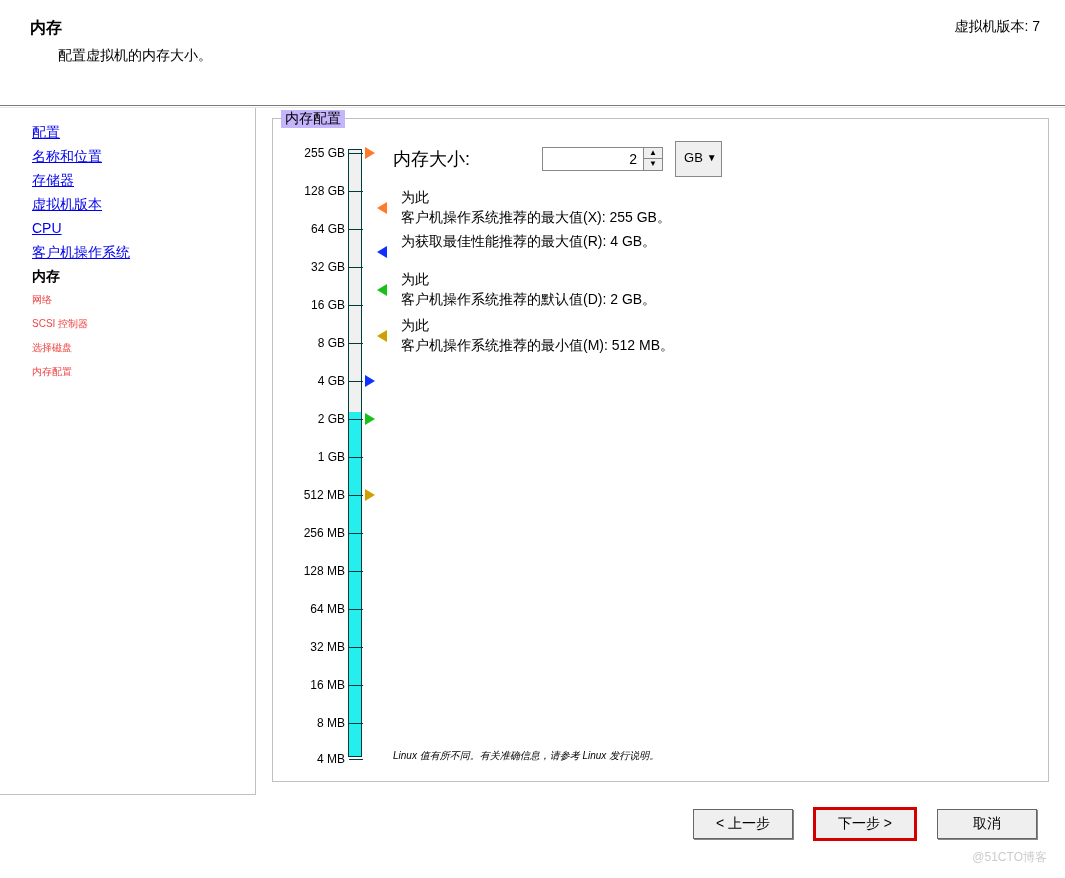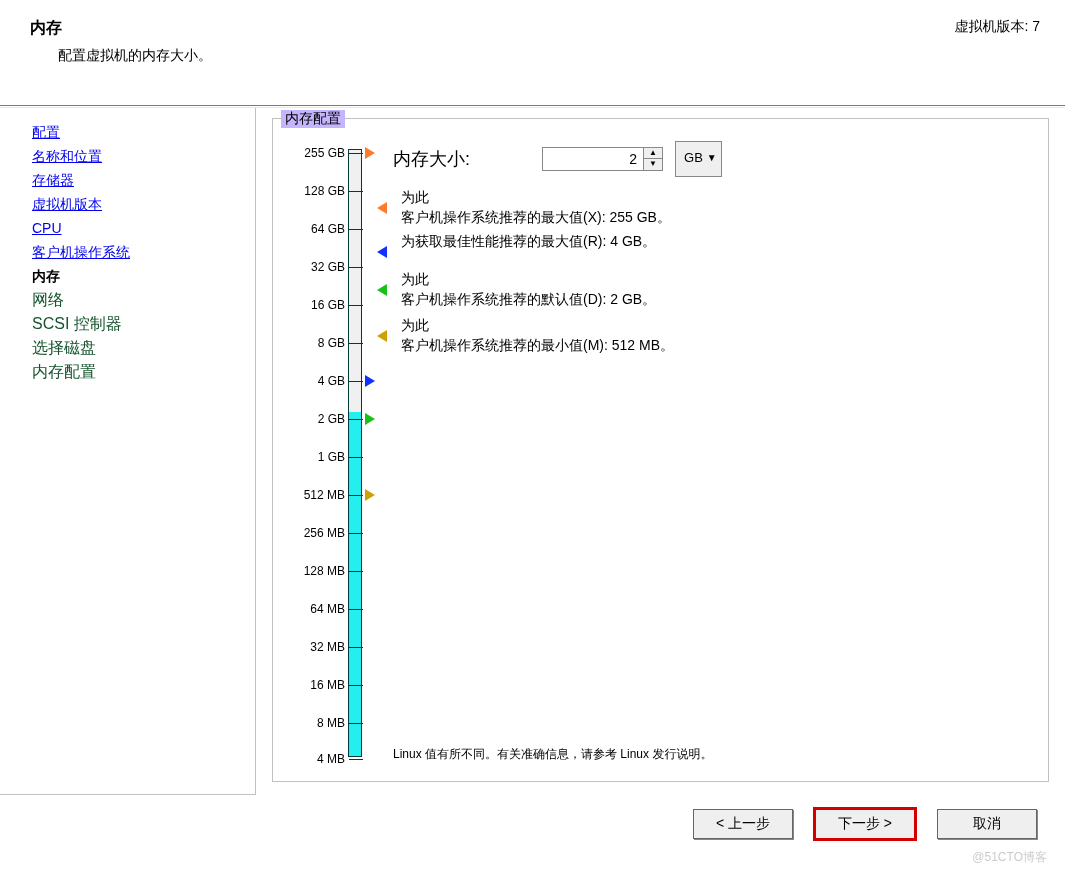--- a/index.html
+++ b/index.html
@@ -8,21 +8,21 @@
 .header { padding: 18px 15px 8px 30px; }
 .header-row { display: flex; justify-content: space-between; align-items: flex-start; }
 .header-title { font-size: 16px; font-weight: bold; }
 .header-version { font-size: 14px; padding-right: 10px; }
 .header-sub { font-size: 14px; padding-left: 28px; margin-top: 8px; }
 .divider { border-top: 1px solid #7a7a7a; border-bottom: 1px solid #fff; margin-top: 32px; }
 .main { display: flex; height: 688px; border-top: 1px solid #e8e8e8; }
 .sidebar { width: 256px; border-right: 1px solid #c0c0c0; border-bottom: 1px solid #c0c0c0; padding: 12px 10px 12px 32px; }
 .sidebar-link { display: block; color: #0000ee; text-decoration: underline; font-size: 14px; line-height: 24px; cursor: pointer; }
 .sidebar-current { font-weight: bold; color: #000; font-size: 14px; line-height: 24px; }
-.sidebar-disabled { color: #14532d; font-size: 16px; line-height: 24px; }
+.sidebar-disabled { color: #ef4444; font-size: 10px; line-height: 24px; }
 .content { flex: 1; position: relative; padding: 0 10px 0 10px; }
 .fieldset { position: relative; margin: 10px 6px 0 6px; border: 1px solid #c0c0c0; height: 664px; }
 .legend { position: absolute; top: -9px; left: 8px; background: #c4b5fd; padding: 0 4px; font-size: 14px; }
 .memrow { position: absolute; top: 22px; left: 120px; display: flex; align-items: center; gap: 12px; }
 .memrow-label { font-size: 18px; margin-right: 60px; text-align: right; }
 .spinner { display: flex; align-items: stretch; height: 24px; border: 1px solid #888; background: #fff; }
 .spinner input { border: none; width: 100px; text-align: right; padding: 0 6px; font-size: 14px; outline: none; }
 .spinbtns { display: flex; flex-direction: column; border-left: 1px solid #888; }
 .spinbtns div { width: 18px; height: 11px; background: #efefef; border-bottom: 1px solid #888; font-size: 8px; text-align: center; line-height: 10px; cursor: pointer; }
 .spinbtns div:last-child { border-bottom: none; }
@@ -32,21 +32,21 @@
 .slider-track { position: absolute; left: 61px; top: 10px; width: 14px; height: 608px; border: 1px solid #003a3a; background: #f0f0f0; }
 .slider-fill { position: absolute; left: 0; top: 225px; bottom: 0; width: 100%; background: #25eeee; }
 .tick { position: absolute; left: 0; height: 16px; display: flex; align-items: center; justify-content: flex-end; width: 58px; font-size: 12px; }
 .tick-line { position: absolute; right: -18px; width: 14px; height: 1px; background: #003a3a; }
 .marker { position: absolute; width: 0; height: 0; }
 .marker-left  { border-top: 6px solid transparent; border-bottom: 6px solid transparent; border-right: 10px solid; }
 .marker-right { border-top: 6px solid transparent; border-bottom: 6px solid transparent; border-left: 10px solid; }
 .info { position: absolute; left: 128px; font-size: 14px; line-height: 20px; }
 .info .tri { position: absolute; left: -24px; top: 15px; }
 .info1 { top: 68px; } .info2 { top: 112px; } .info3 { top: 150px; } .info4 { top: 196px; }
-.footnote { position: absolute; left: 120px; bottom: 18px; font-size: 12px; }
+.footnote { position: absolute; left: 120px; bottom: 18px; font-size: 10px; font-style: italic; }
 .footer { display: flex; justify-content: flex-end; align-items: center; gap: 22px; padding: 14px 28px 0 0; }
 .btn { min-width: 100px; height: 30px; border: 1px solid #666; background: #efefef; font-size: 14px; cursor: pointer; box-shadow: 1px 1px 0 #888; }
 .btn.hl { outline: 3px solid #d40000; outline-offset: -1px; border: 1px solid #000; }
 .watermark { position: absolute; right: 18px; bottom: 12px; color: #ccc; font-size: 12px; }
 </style>
 </head>
 <body>
 
 <div class="wrapper">
   <div class="header">

